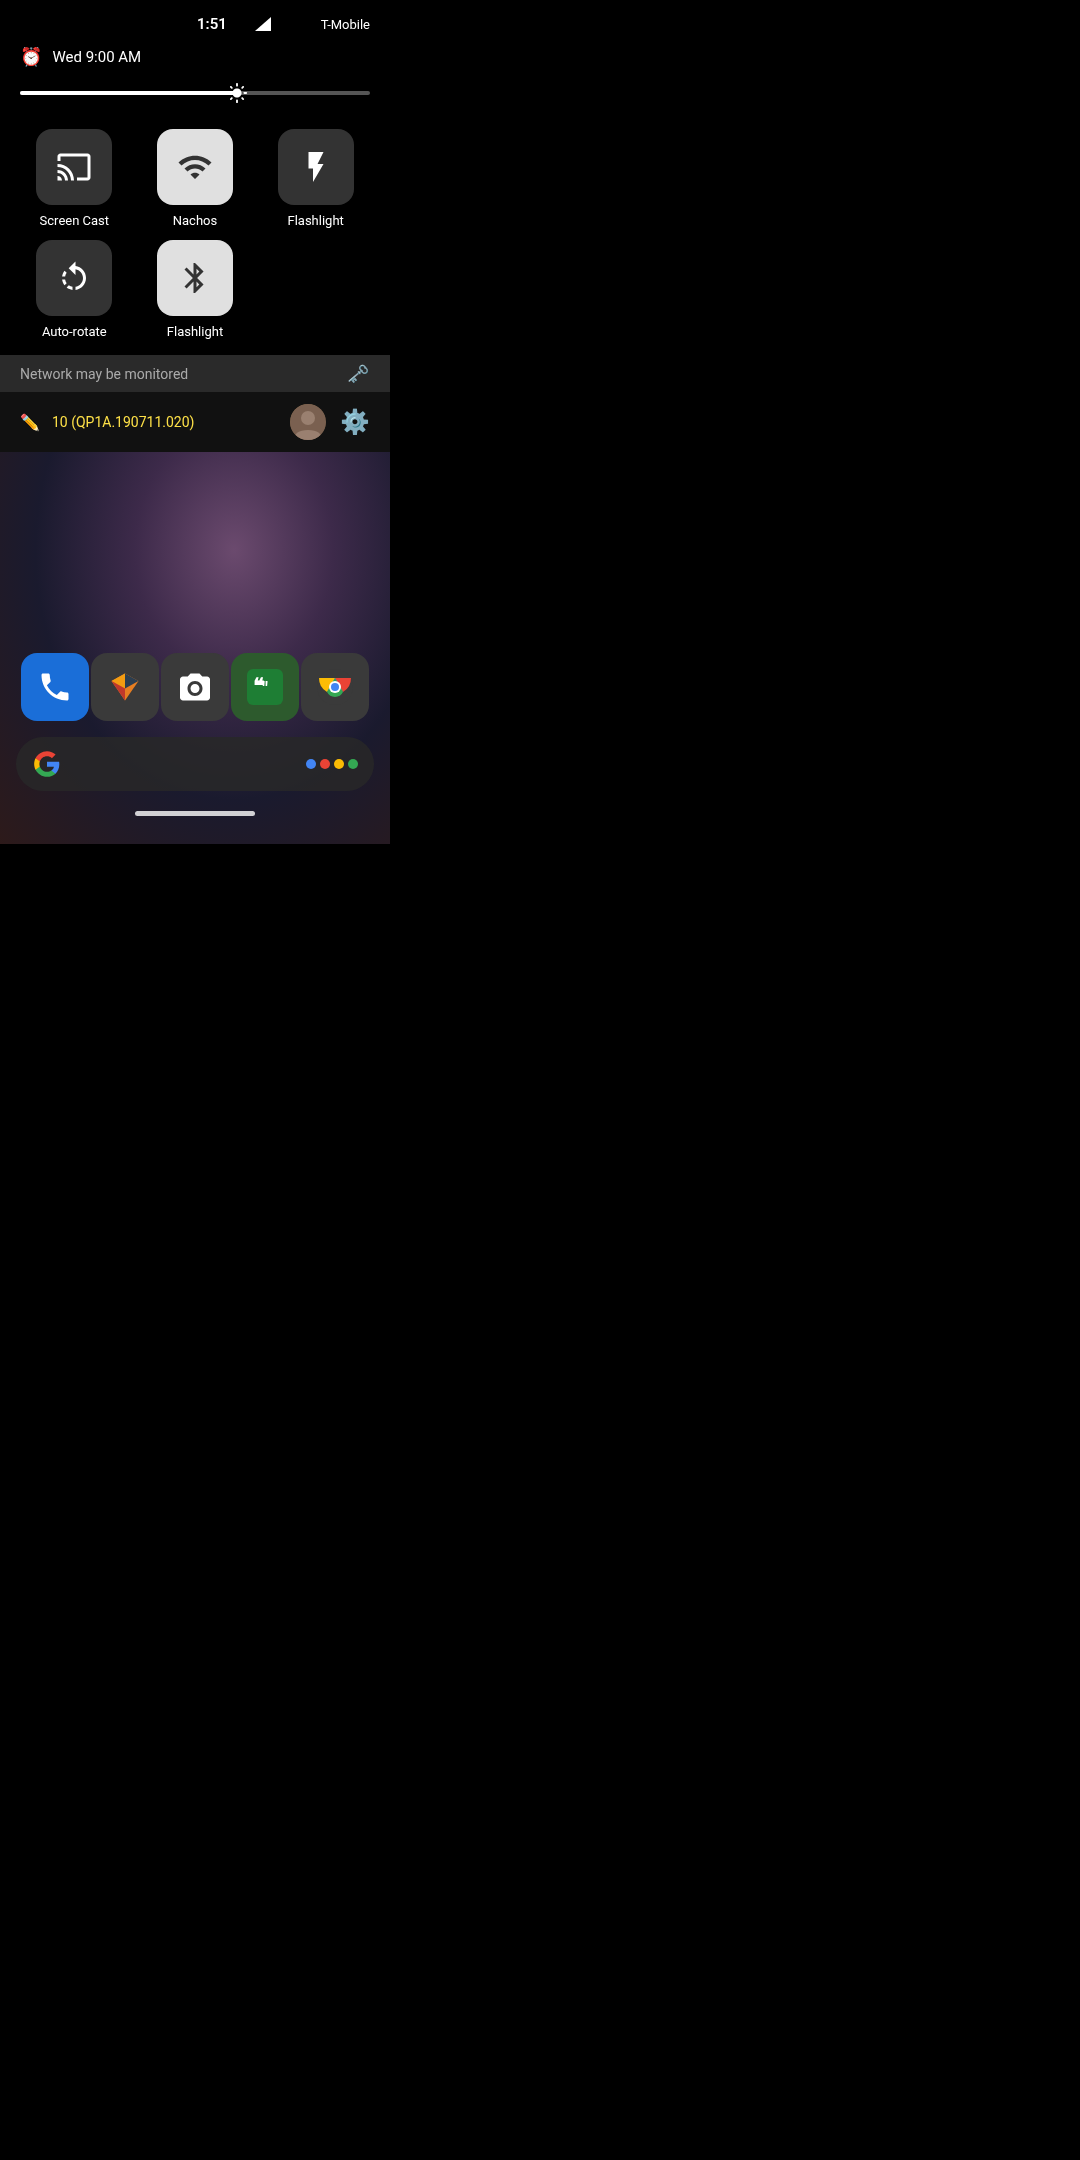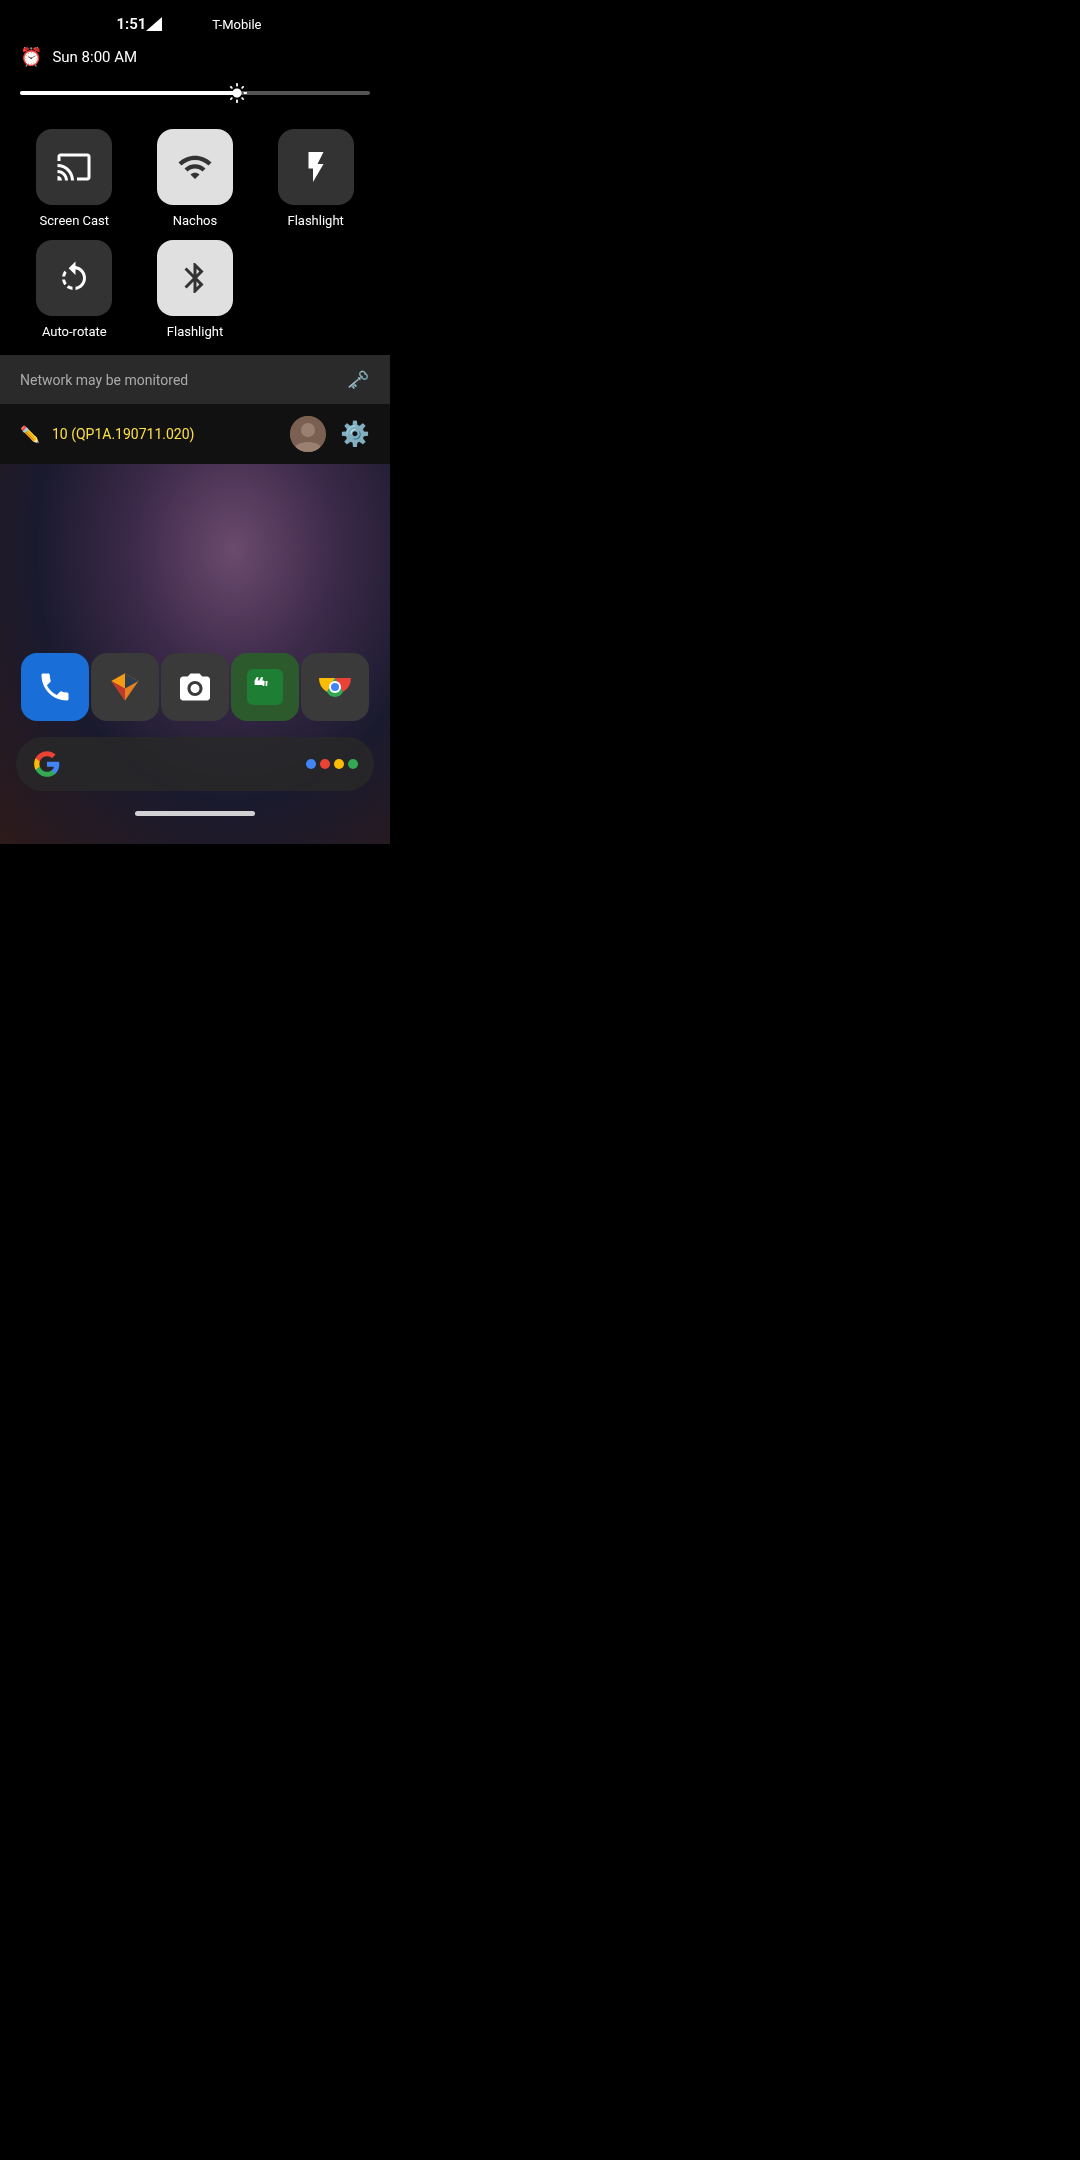--- a/index.html
+++ b/index.html
@@ -31,24 +31,25 @@
       left: 0;
       right: 0;
       background: #000;
       z-index: 10;
       border-radius: 0 0  16px 16px;
     }
 
     
     .status-bar {
       display: flex;
-      justify-content: center;
+      justify-content: flex-end;
       align-items: center;
       padding: 12px 20px 4px 8px;
       height: 40px;
+      gap: 28px;
     }
 
     .status-time {
       color: #fff;
       font-size: 15px;
       font-weight: 600;
     }
 
     .status-icons {
       display: flex;
@@ -157,21 +158,21 @@
 
     .tile-label {
       color: #fff;
       font-size: 13px;
       text-align: center;
     }
 
     
     .network-monitor-bar {
       background: #2a2a2a;
-      padding: 14px 20px;
+      padding: 8px 20px;
       display: flex;
       align-items: center;
       justify-content: space-between;
     }
 
     .network-monitor-text {
       color: #aaa;
       font-size: 14px;
     }
 
@@ -391,21 +392,21 @@
       <svg width="16" height="14" viewBox="0 0 16 14">
         <polygon points="16,14 0,14 16,0" fill="white"></polygon>
       </svg>
       <span style="color:white; font-size:13px;margin-left:44px;">T-Mobile</span>
     </div>
   </div>
 
   <div class="alarm-row">
     <div class="alarm-info">
       <span class="alarm-icon">⏰</span>
-      <span>Sun 8:00 AM</span>
+      <span>Wed 9:00 AM</span>
     </div>
 
   </div>
 
   <div class="brightness-row">
     <div class="brightness-slider-container">
       <div class="brightness-track">
         <div class="brightness-fill"></div>
       </div>
       <div class="brightness-thumb">

